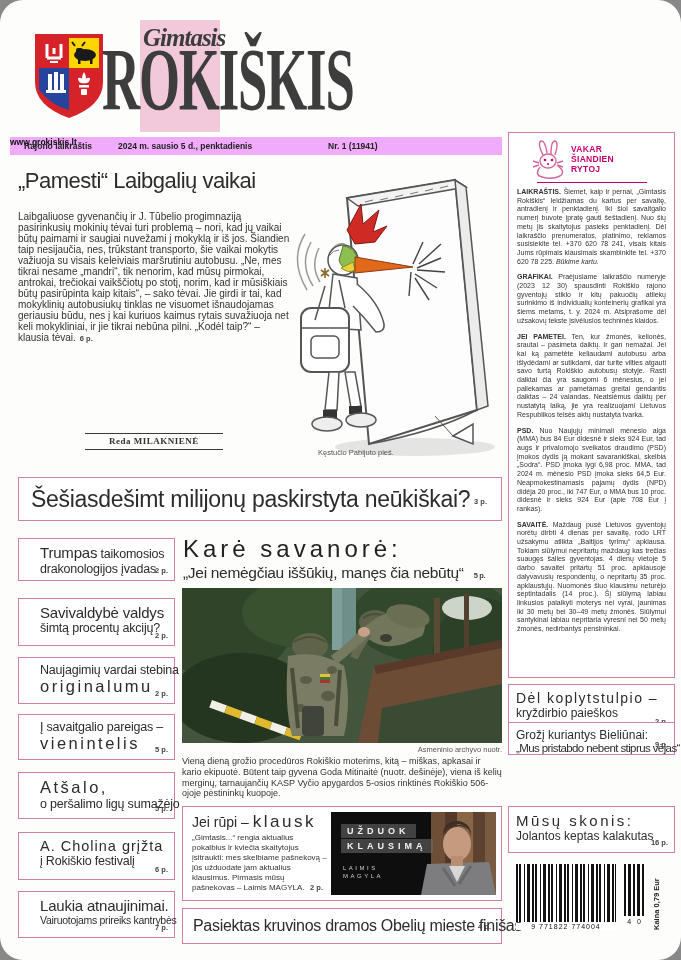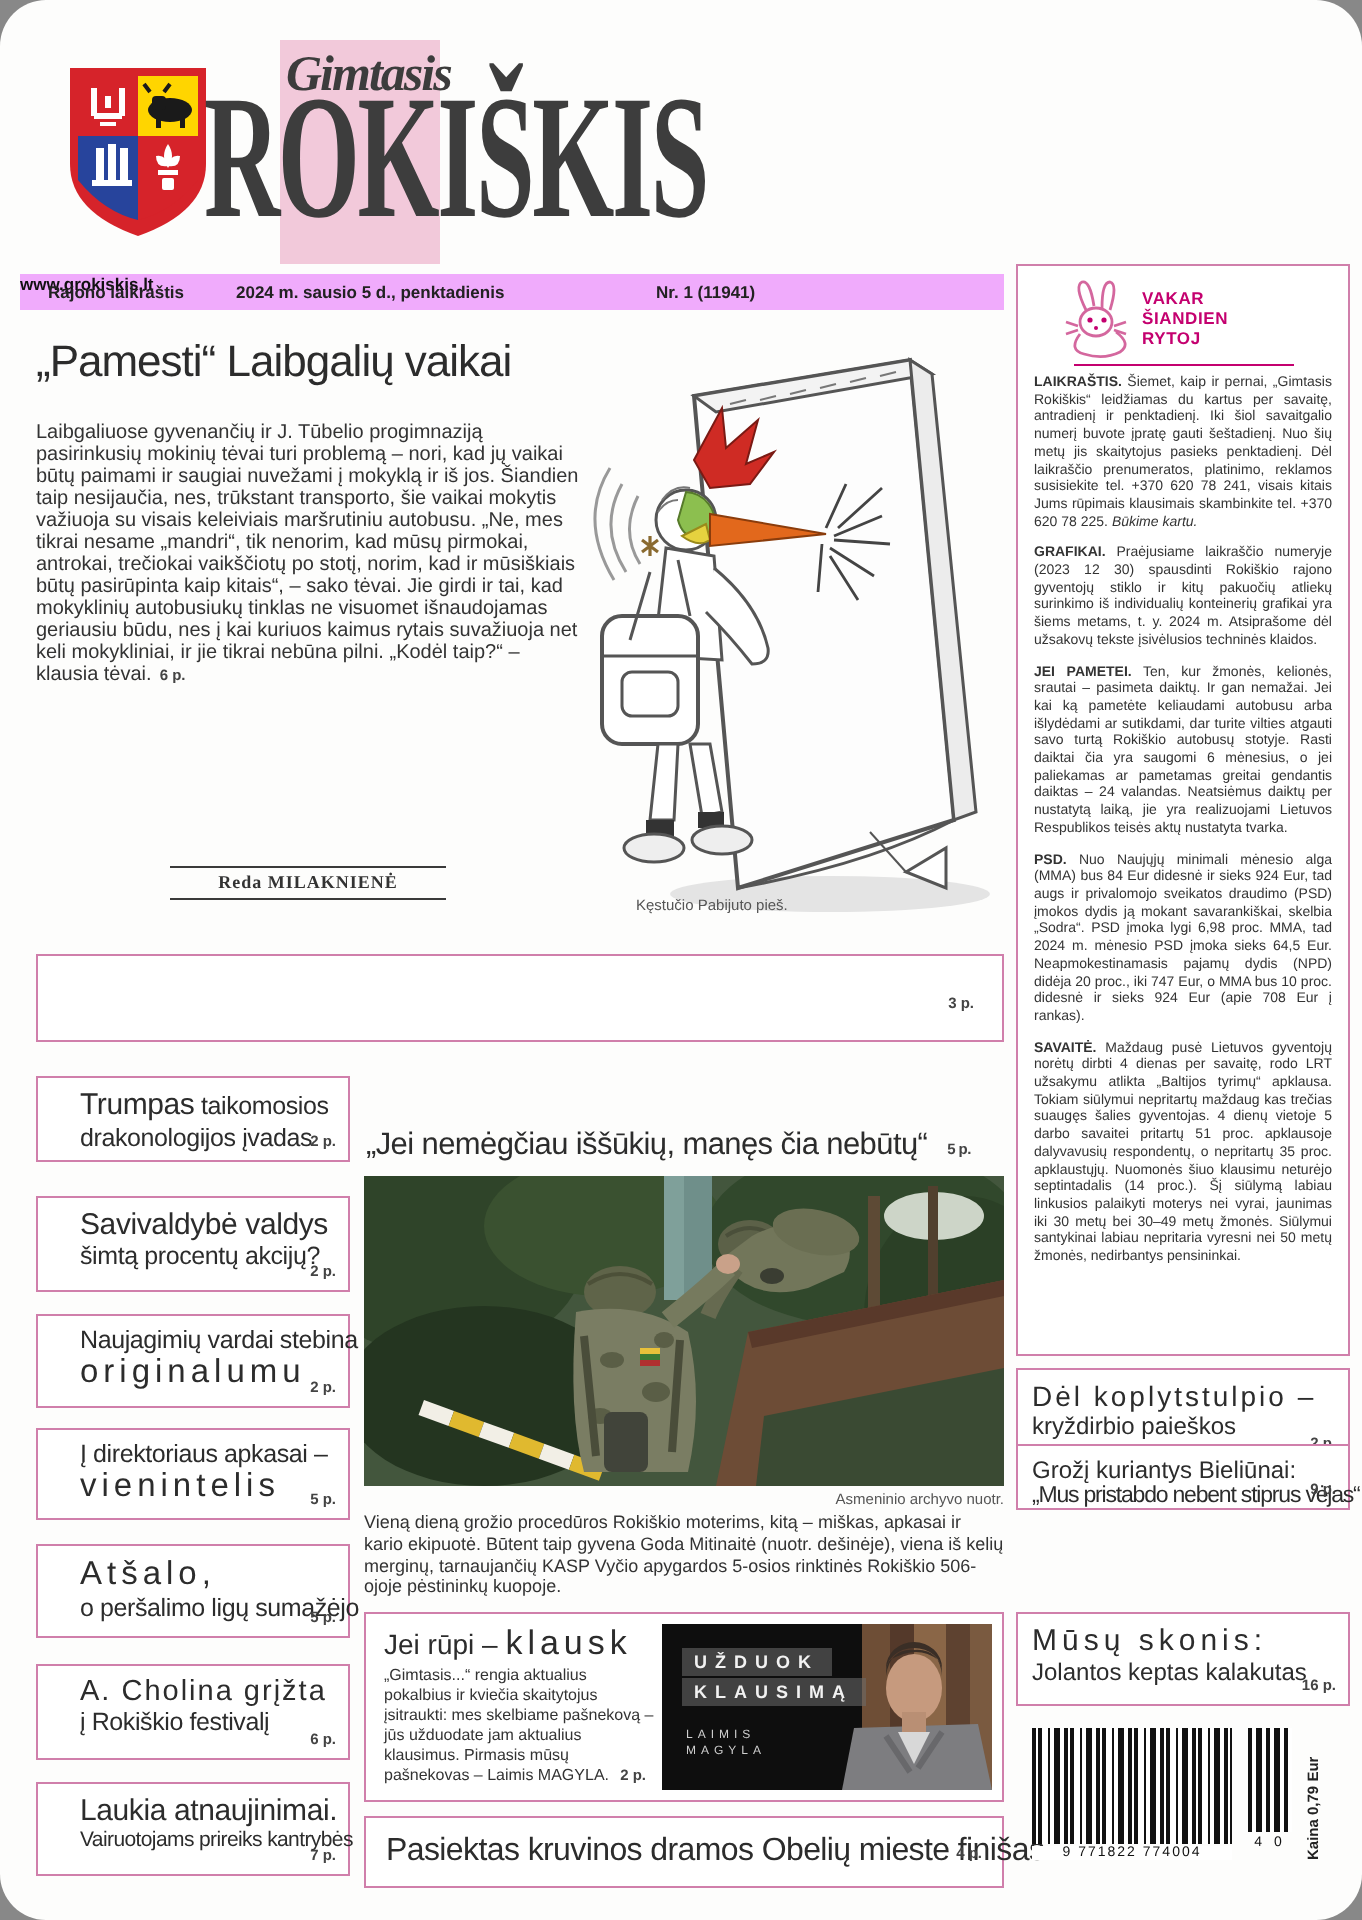--- a/index.html
+++ b/index.html
@@ -202,59 +202,61 @@
     <rect x="64" y="246" width="13" height="8" fill="#333"></rect>
     <ellipse cx="42" cy="264" rx="15" ry="7" fill="#eee" stroke="#555" stroke-width="1.5"></ellipse>
     <ellipse cx="76" cy="260" rx="15" ry="7" fill="#eee" stroke="#555" stroke-width="1.5"></ellipse>
 
     <path d="M168,276 L188,264 L188,284 Z" fill="#fff" stroke="#555" stroke-width="1.5"></path>
     <path d="M150,256 l18,20" stroke="#555" stroke-width="1"></path>
   </svg>
   <div class="illo-credit">Kęstučio Pabijuto pieš.</div>
 
   <div class="pbox banner">
+    <span class="t">Šešiasdešimt milijonų paskirstyta neūkiškai?</span>
     <span class="pref">3 p.</span>
   </div>
 
   <div class="pbox lbox b1">
     <span class="ln"><span class="t-lg">Trumpas</span><span class="t-md"> taikomosios</span></span>
     <span class="ln t-md">drakonologijos įvadas</span>
     <span class="pref">2 p.</span>
   </div>
   <div class="pbox lbox b2">
     <span class="ln t-lg">Savivaldybė valdys</span>
     <span class="ln t-md">šimtą procentų akcijų?</span>
     <span class="pref">2 p.</span>
   </div>
   <div class="pbox lbox b3">
     <span class="ln t-md">Naujagimių vardai stebina</span>
     <span class="ln t-xl">originalumu</span>
     <span class="pref">2 p.</span>
   </div>
   <div class="pbox lbox b4">
-    <span class="ln t-md">Į direktoriaus apkasai –</span>
+    <span class="ln t-md">Į savaitgalio pareigas –</span>
     <span class="ln t-xl">vienintelis</span>
     <span class="pref">5 p.</span>
   </div>
   <div class="pbox lbox b5">
     <span class="ln t-xl">Atšalo,</span>
     <span class="ln t-md">o peršalimo ligų sumažėjo</span>
     <span class="pref">5 p.</span>
   </div>
   <div class="pbox lbox b6">
     <span class="ln t-wd">A. Cholina grįžta</span>
     <span class="ln t-md">į Rokiškio festivalį</span>
     <span class="pref">6 p.</span>
   </div>
   <div class="pbox lbox b7">
     <span class="ln t-lg">Laukia atnaujinimai.</span>
     <span class="ln t-sm">Vairuotojams prireiks kantrybės</span>
     <span class="pref">7 p.</span>
   </div>
 
+  <div class="feat-title">Karė savanorė:</div>
   <div class="feat-sub"><span>„Jei nemėgčiau iššūkių, manęs čia nebūtų“</span><span class="pref2">5 p.</span></div>
 
   <svg class="feat-photo" width="320" height="155" viewBox="0 0 320 155">
     <rect width="320" height="155" fill="#43563d"></rect>
     <g>
       <ellipse cx="40" cy="40" rx="70" ry="50" fill="#2f4429"></ellipse>
       <ellipse cx="120" cy="25" rx="60" ry="35" fill="#3a5130"></ellipse>
       <ellipse cx="250" cy="30" rx="80" ry="45" fill="#31482c"></ellipse>
       <ellipse cx="300" cy="70" rx="50" ry="60" fill="#2b4026"></ellipse>
       <ellipse cx="60" cy="110" rx="70" ry="45" fill="#243520"></ellipse>

